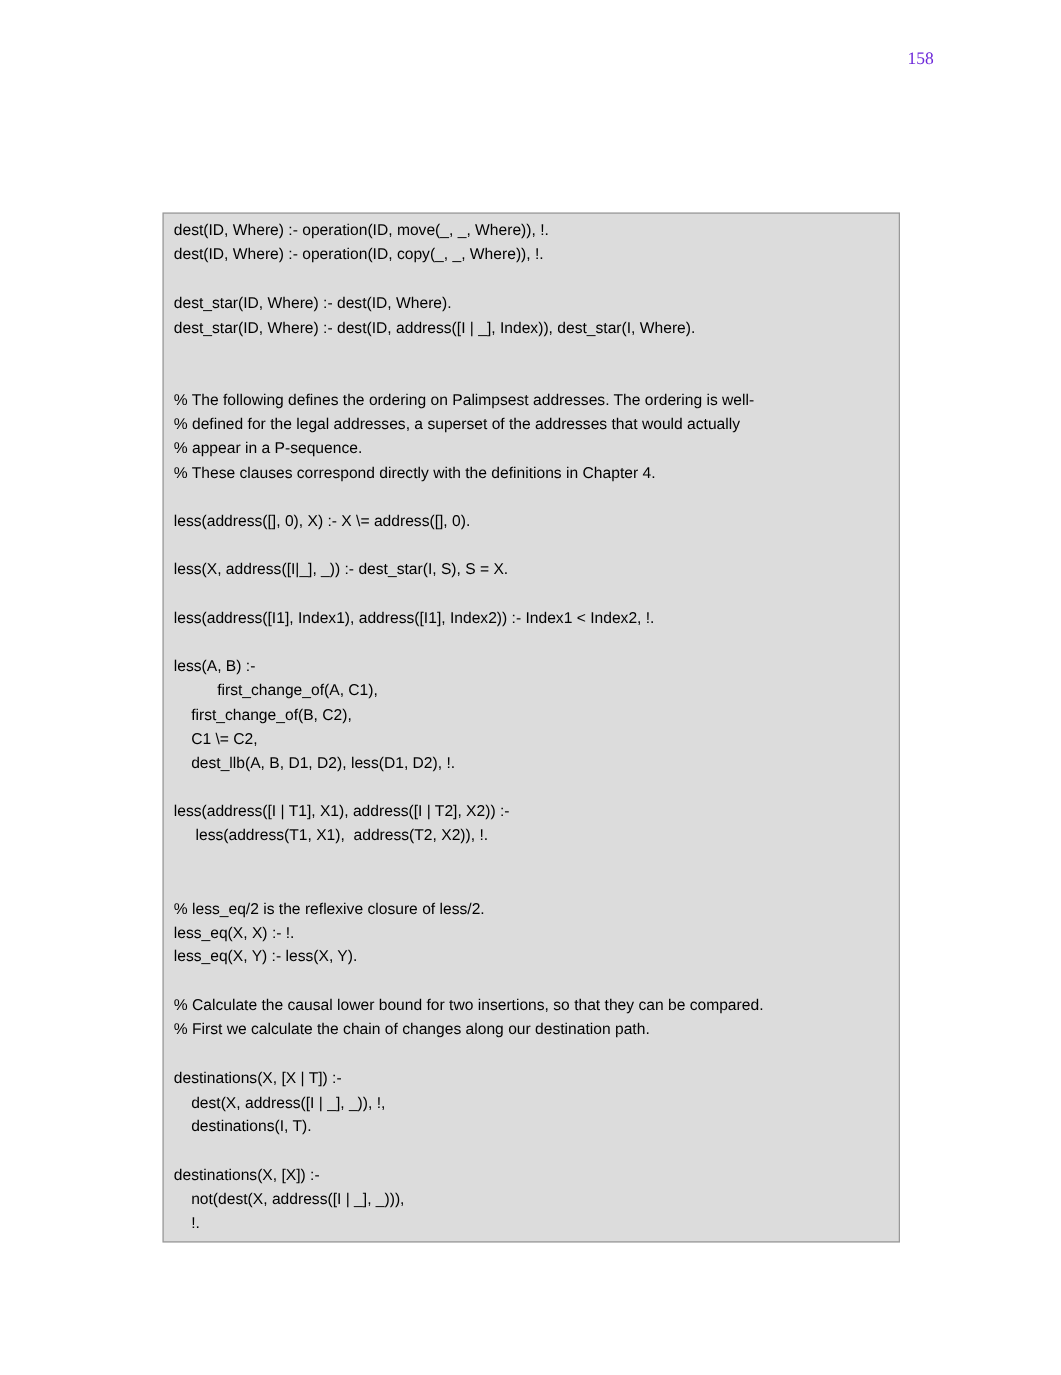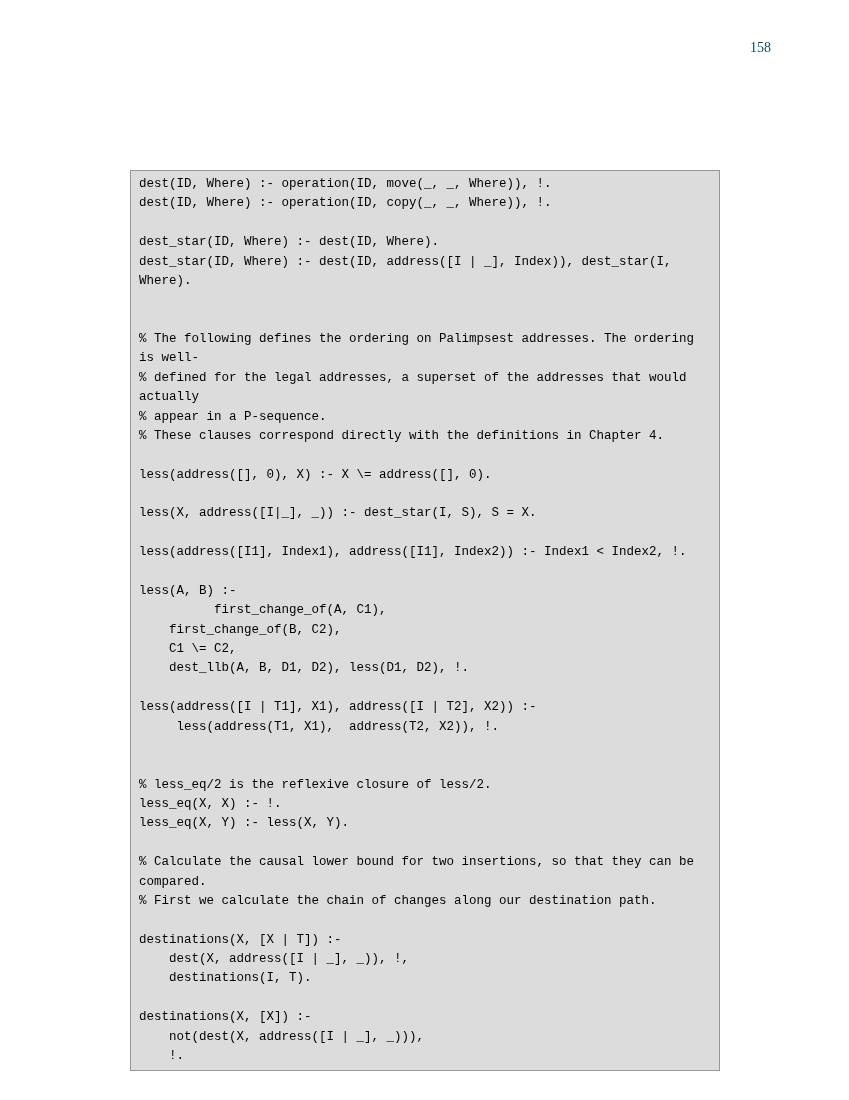--- a/index.html
+++ b/index.html
@@ -10,33 +10,33 @@
     body {
       width: 849px;
       height: 1100px;
       background: #ffffff;
       font-family: Georgia, 'Times New Roman', serif;
       position: relative;
     }
     .page-number {
       position: absolute;
       top: 40px;
-      right: 78px;
+      right: 102px;
       font-size: 14px;
-      color: #0c4a6e;
+      color: #6d28d9;
     }
     .code-block {
       position: absolute;
       top: 170px;
       left: 130px;
       width: 590px;
       background: #dcdcdc;
       border: 1px solid #999;
       padding: 4px 8px;
-      font-family: Liberation Mono, monospace;
+      font-family: Liberation Sans, sans-serif;
       font-size: 12.5px;
       line-height: 1.55;
       color: #000;
       white-space: pre-wrap;
       word-wrap: break-word;
     }
   </style>
 </head>
 <body>
 

